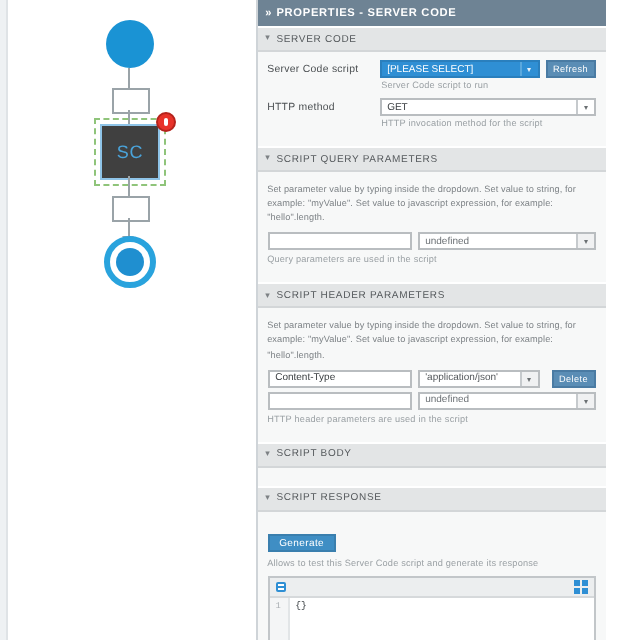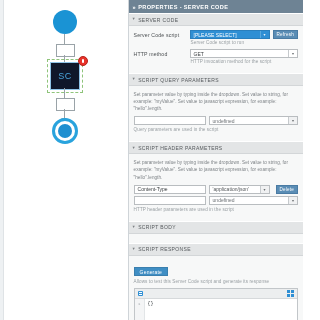--- a/index.html
+++ b/index.html
@@ -44,21 +44,21 @@
   .node-sq{
     position:absolute;left:56px;width:17px;height:11px;
     background:#ffffff;border:1px solid #9aa3a8;
   }
   .sq-1{top:44px;}
   .sq-2{top:98px;}
 
   .node-sc-wrap{position:absolute;left:50px;top:62px;}
   .node-sc{
     width:28px;height:26px;
-    background:#0f172a;
+    background:#404040;
     border:1px solid #8fc4e8;
     outline:1px dashed #8fc47a;
     outline-offset:2px;
     display:flex;align-items:center;justify-content:center;
     font-size:9px;color:#4aa3da;letter-spacing:.4px;
   }
   .err-badge{
     position:absolute;right:-8px;top:-6px;
     width:8px;height:8px;border-radius:50%;
     background:#e8332a;border:1px solid #b5231c;

